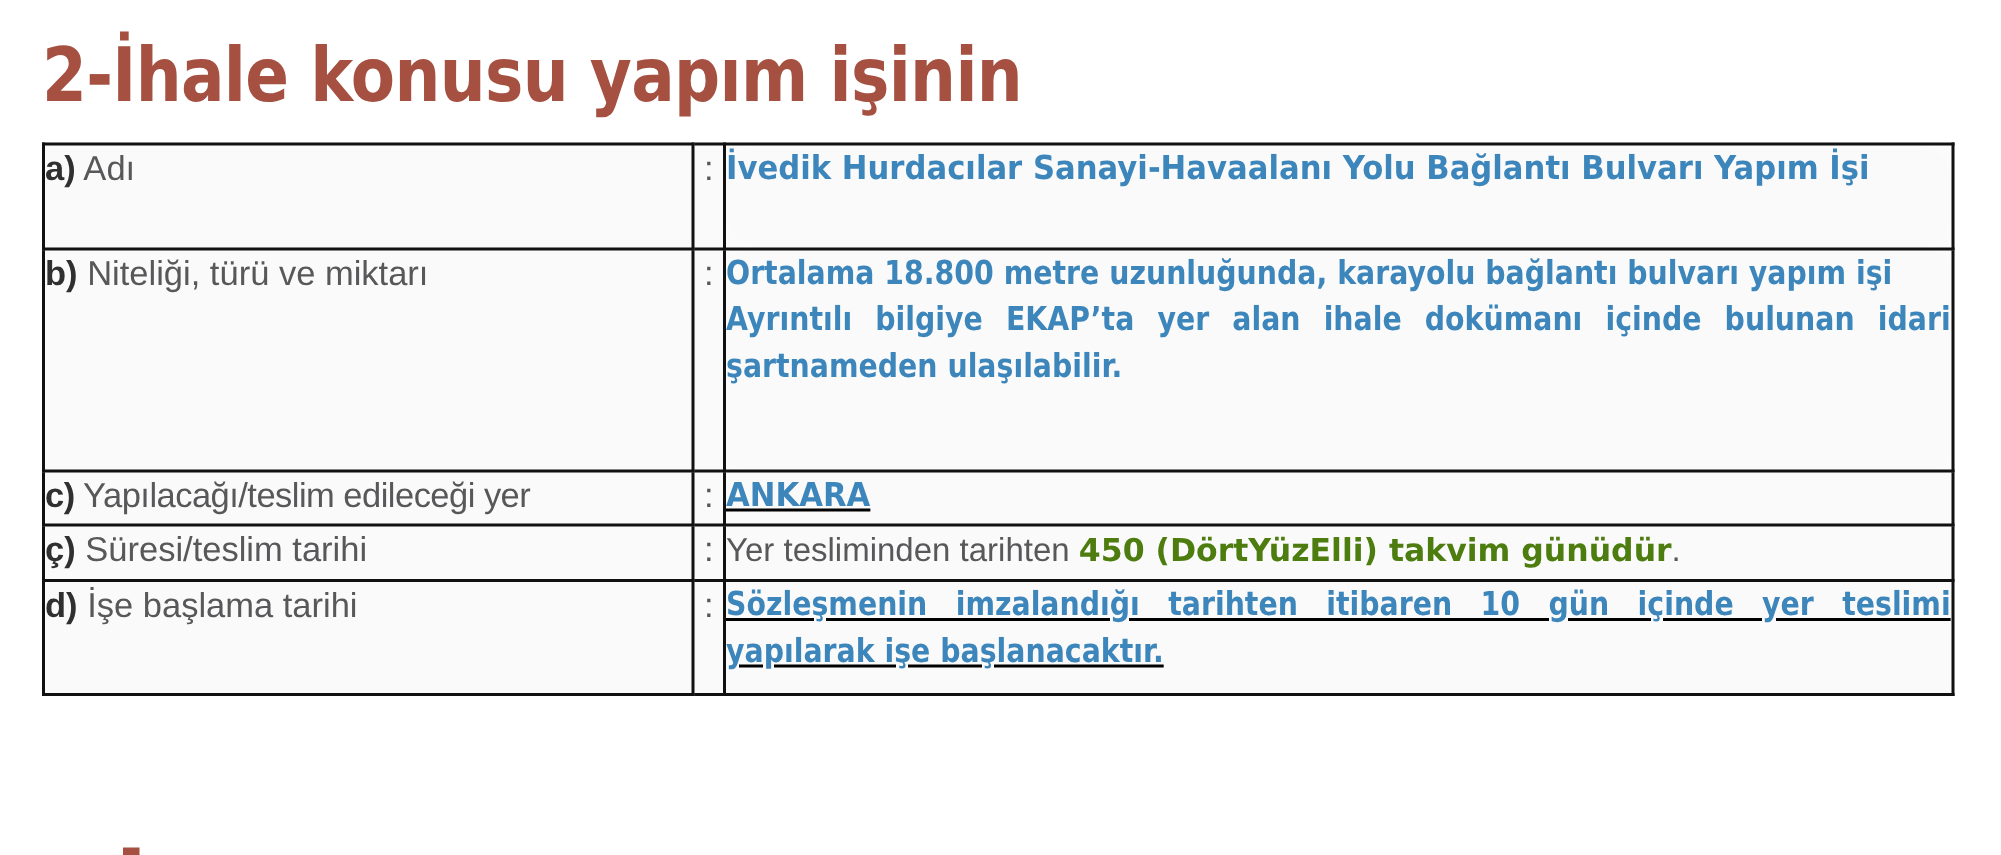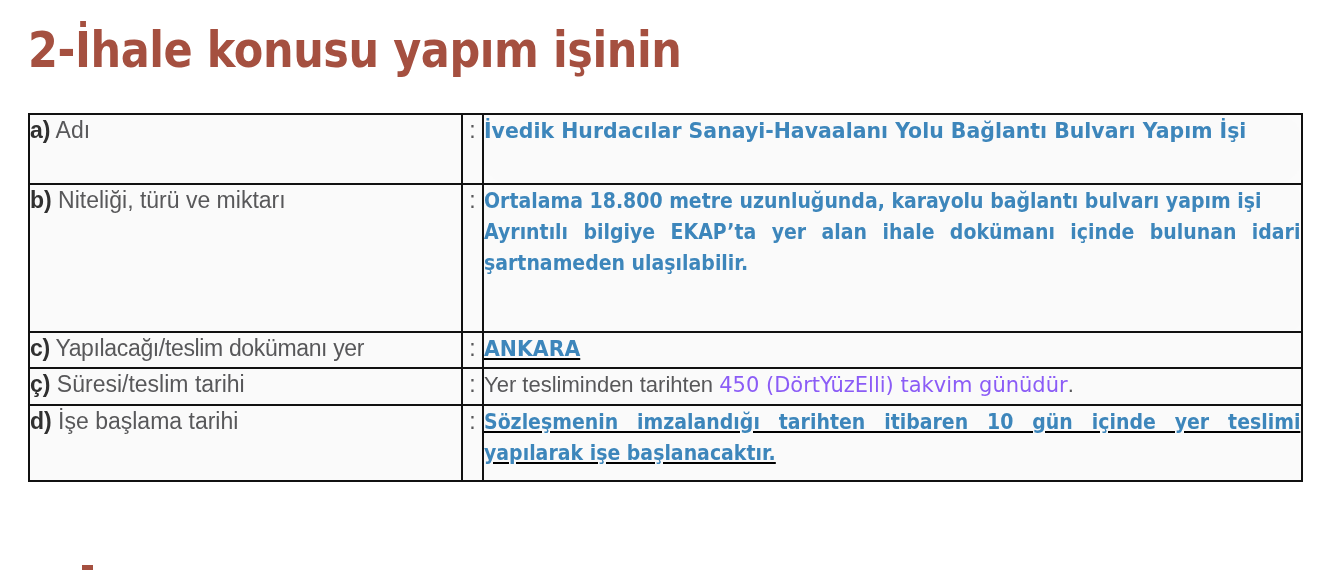--- a/index.html
+++ b/index.html
@@ -37,21 +37,21 @@
     color: #A55040;
     transform: scaleX(0.86);
     transform-origin: left top;
     white-space: nowrap;
   }
 
   
   .tbl-wrap {
     position: absolute;
     left: 28px;
-    top: 113px;
+    top: 95px;
     width: 1225px;
   }
   table.spec {
     border-collapse: collapse;
     table-layout: fixed;
     width: 1273px;
     background: #fbfbfb;
   }
   table.spec td {
     border: 2px solid #111111;
@@ -117,22 +117,22 @@
   .val-plain {
     font-family: "Liberation Sans", sans-serif;
     font-size: 22px;
     line-height: 31px;
     color: #58585a;
     font-weight: normal;
     white-space: nowrap;
   }
   .val-plain .hl {
     font-family: "DejaVu Sans", sans-serif;
-    font-weight: normal;
-    color: #8b5cf6;
+    font-weight: bold;
+    color: #4d7c0f;
     font-size: 21px;
     text-align: right;
   }
 
   .row-a  .val-cell { height: 68px; border-radius: 27px; }
   .row-b  .val-cell { height: 146px; border-radius: 16px; }
   .row-c  .val-cell { height: 34px; text-decoration: underline; }
   .row-cc .val-cell { height: 35px; }
   .row-d  .val-cell { height: 74px; text-decoration: underline; }
 
@@ -182,21 +182,21 @@
             <span class="colon">:</span>
           </td>
           <td class="val-cell">
             <div class="val narrow lastline-left">Ortalama 18.800 metre uzunluğunda, karayolu bağlantı bulvarı yapım işi</div>
             <div class="val narrow lastline-left">Ayrıntılı bilgiye EKAP’ta yer alan ihale dokümanı içinde bulunan idari şartnameden ulaşılabilir.</div>
           </td>
         </tr>
 
         <tr class="row-c">
           <td class="lbl-cell">
-            <div class="lbl tight"><span class="mark">c)</span> <span>Yapılacağı/teslim dokümanı yer</span></div>
+            <div class="lbl tight"><span class="mark">c)</span> <span>Yapılacağı/teslim edileceği yer</span></div>
           </td>
           <td class="colon-cell">
             <span class="colon">:</span>
           </td>
           <td class="val-cell">
             <div class="val lastline-left">ANKARA</div>
           </td>
         </tr>
 
         <tr class="row-cc">

